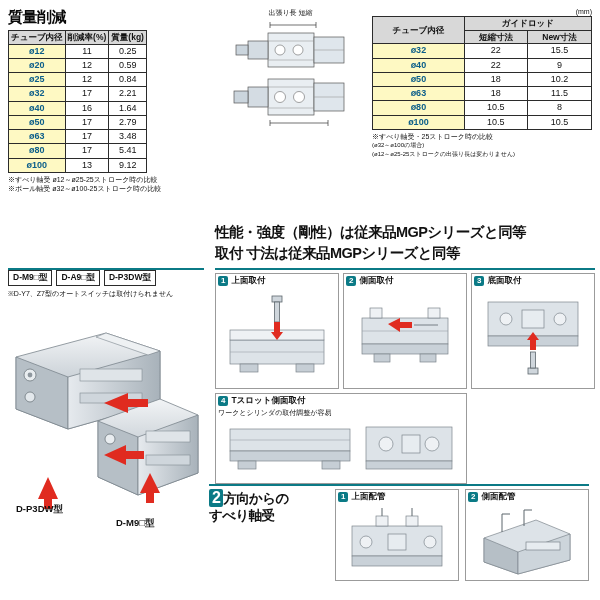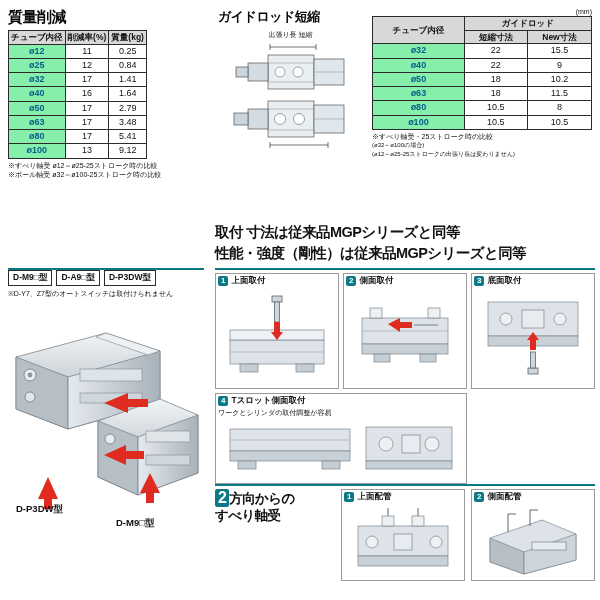--- a/index.html
+++ b/index.html
@@ -64,21 +64,21 @@
     padding: 1px 2px;
     line-height: 1.25;
     white-space: nowrap;
   }
   table.tbl th {
     background: #d8d8d8;
     font-weight: bold;
     font-size: 8.5px;
   }
   table.tbl td.lead {
-    background: #86efac;
+    background: #fef9c3;
     color: #0b5e8a;
     font-weight: bold;
   }
   .note {
     font-size: 7px;
     margin-top: 2px;
     line-height: 1.35;
   }
 
   
@@ -250,21 +250,21 @@
 
   #mount-row2 {
     display: flex;
     gap: 4px;
     margin-top: 4px;
   }
 
   
   #sec-piping {
     position: absolute;
-    left: 215px;
+    left: 209px;
     top: 484px;
     width: 380px;
   }
   #sec-piping .topline {
     background: #0b7a86;
     height: 2px;
   }
   .piping-inner {
     display: flex;
     gap: 6px;
@@ -296,28 +296,33 @@
           <th>質量(kg)</th>
         </tr>
       </thead>
       <tbody>
         <tr>
           <td class="lead">ø12</td>
           <td>11</td>
           <td>0.25</td>
         </tr>
         <tr>
+          <td class="lead">ø20</td>
+          <td>12</td>
+          <td>0.59</td>
+        </tr>
+        <tr>
           <td class="lead">ø25</td>
           <td>12</td>
           <td>0.84</td>
         </tr>
         <tr>
           <td class="lead">ø32</td>
           <td>17</td>
-          <td>1.41</td>
+          <td>2.21</td>
         </tr>
         <tr>
           <td class="lead">ø40</td>
           <td>16</td>
           <td>1.64</td>
         </tr>
         <tr>
           <td class="lead">ø50</td>
           <td>17</td>
           <td>2.79</td>
@@ -337,21 +342,20 @@
           <td>13</td>
           <td>9.12</td>
         </tr>
       </tbody>
     </table>
     <div class="note">※すべり軸受 ø12～ø25-25ストローク時の比較</div>
     <div class="note" style="margin-top:0">※ボール軸受 ø32～ø100-25ストローク時の比較</div>
   </div>
 
   <div id="sec-guiderod">
-    <div class="title hdr">ガイドロッド短縮</div>
     <div class="gr-caption">出張り長 短縮</div>
     <div class="gr-fig">
       <svg width="140" height="112" viewBox="0 0 140 112">
 
         <g stroke="#333" stroke-width="0.7" fill="none">
           <line x1="52" y1="6" x2="98" y2="6"></line>
           <line x1="52" y1="3" x2="52" y2="9"></line>
           <line x1="98" y1="3" x2="98" y2="9"></line>
         </g>
 
@@ -440,22 +444,22 @@
           <td>10.5</td>
         </tr>
       </tbody>
     </table>
     <div class="note">※すべり軸受・25ストローク時の比較</div>
     <div class="tiny">(ø32～ø100の場合)</div>
     <div class="tiny">(ø12～ø25-25ストロークの出張り長は変わりません)</div>
   </div>
 
   <div id="sec-banner">
+    <div>性能・強度（剛性）は従来品MGPシリーズと同等</div>
     <div>取付 寸法は従来品MGPシリーズと同等</div>
-    <div>性能・強度（剛性）は従来品MGPシリーズと同等</div>
   </div>
 
   <div id="sec-auto">
     <div class="topline"></div>
     <div class="chip-row">
       <span class="chip">D-M9□型</span>
       <span class="chip">D-A9□型</span>
       <span class="chip">D-P3DW型</span>
     </div>
     <div class="warn">※D-Y7、Z7型のオートスイッチは取付けられません</div>

